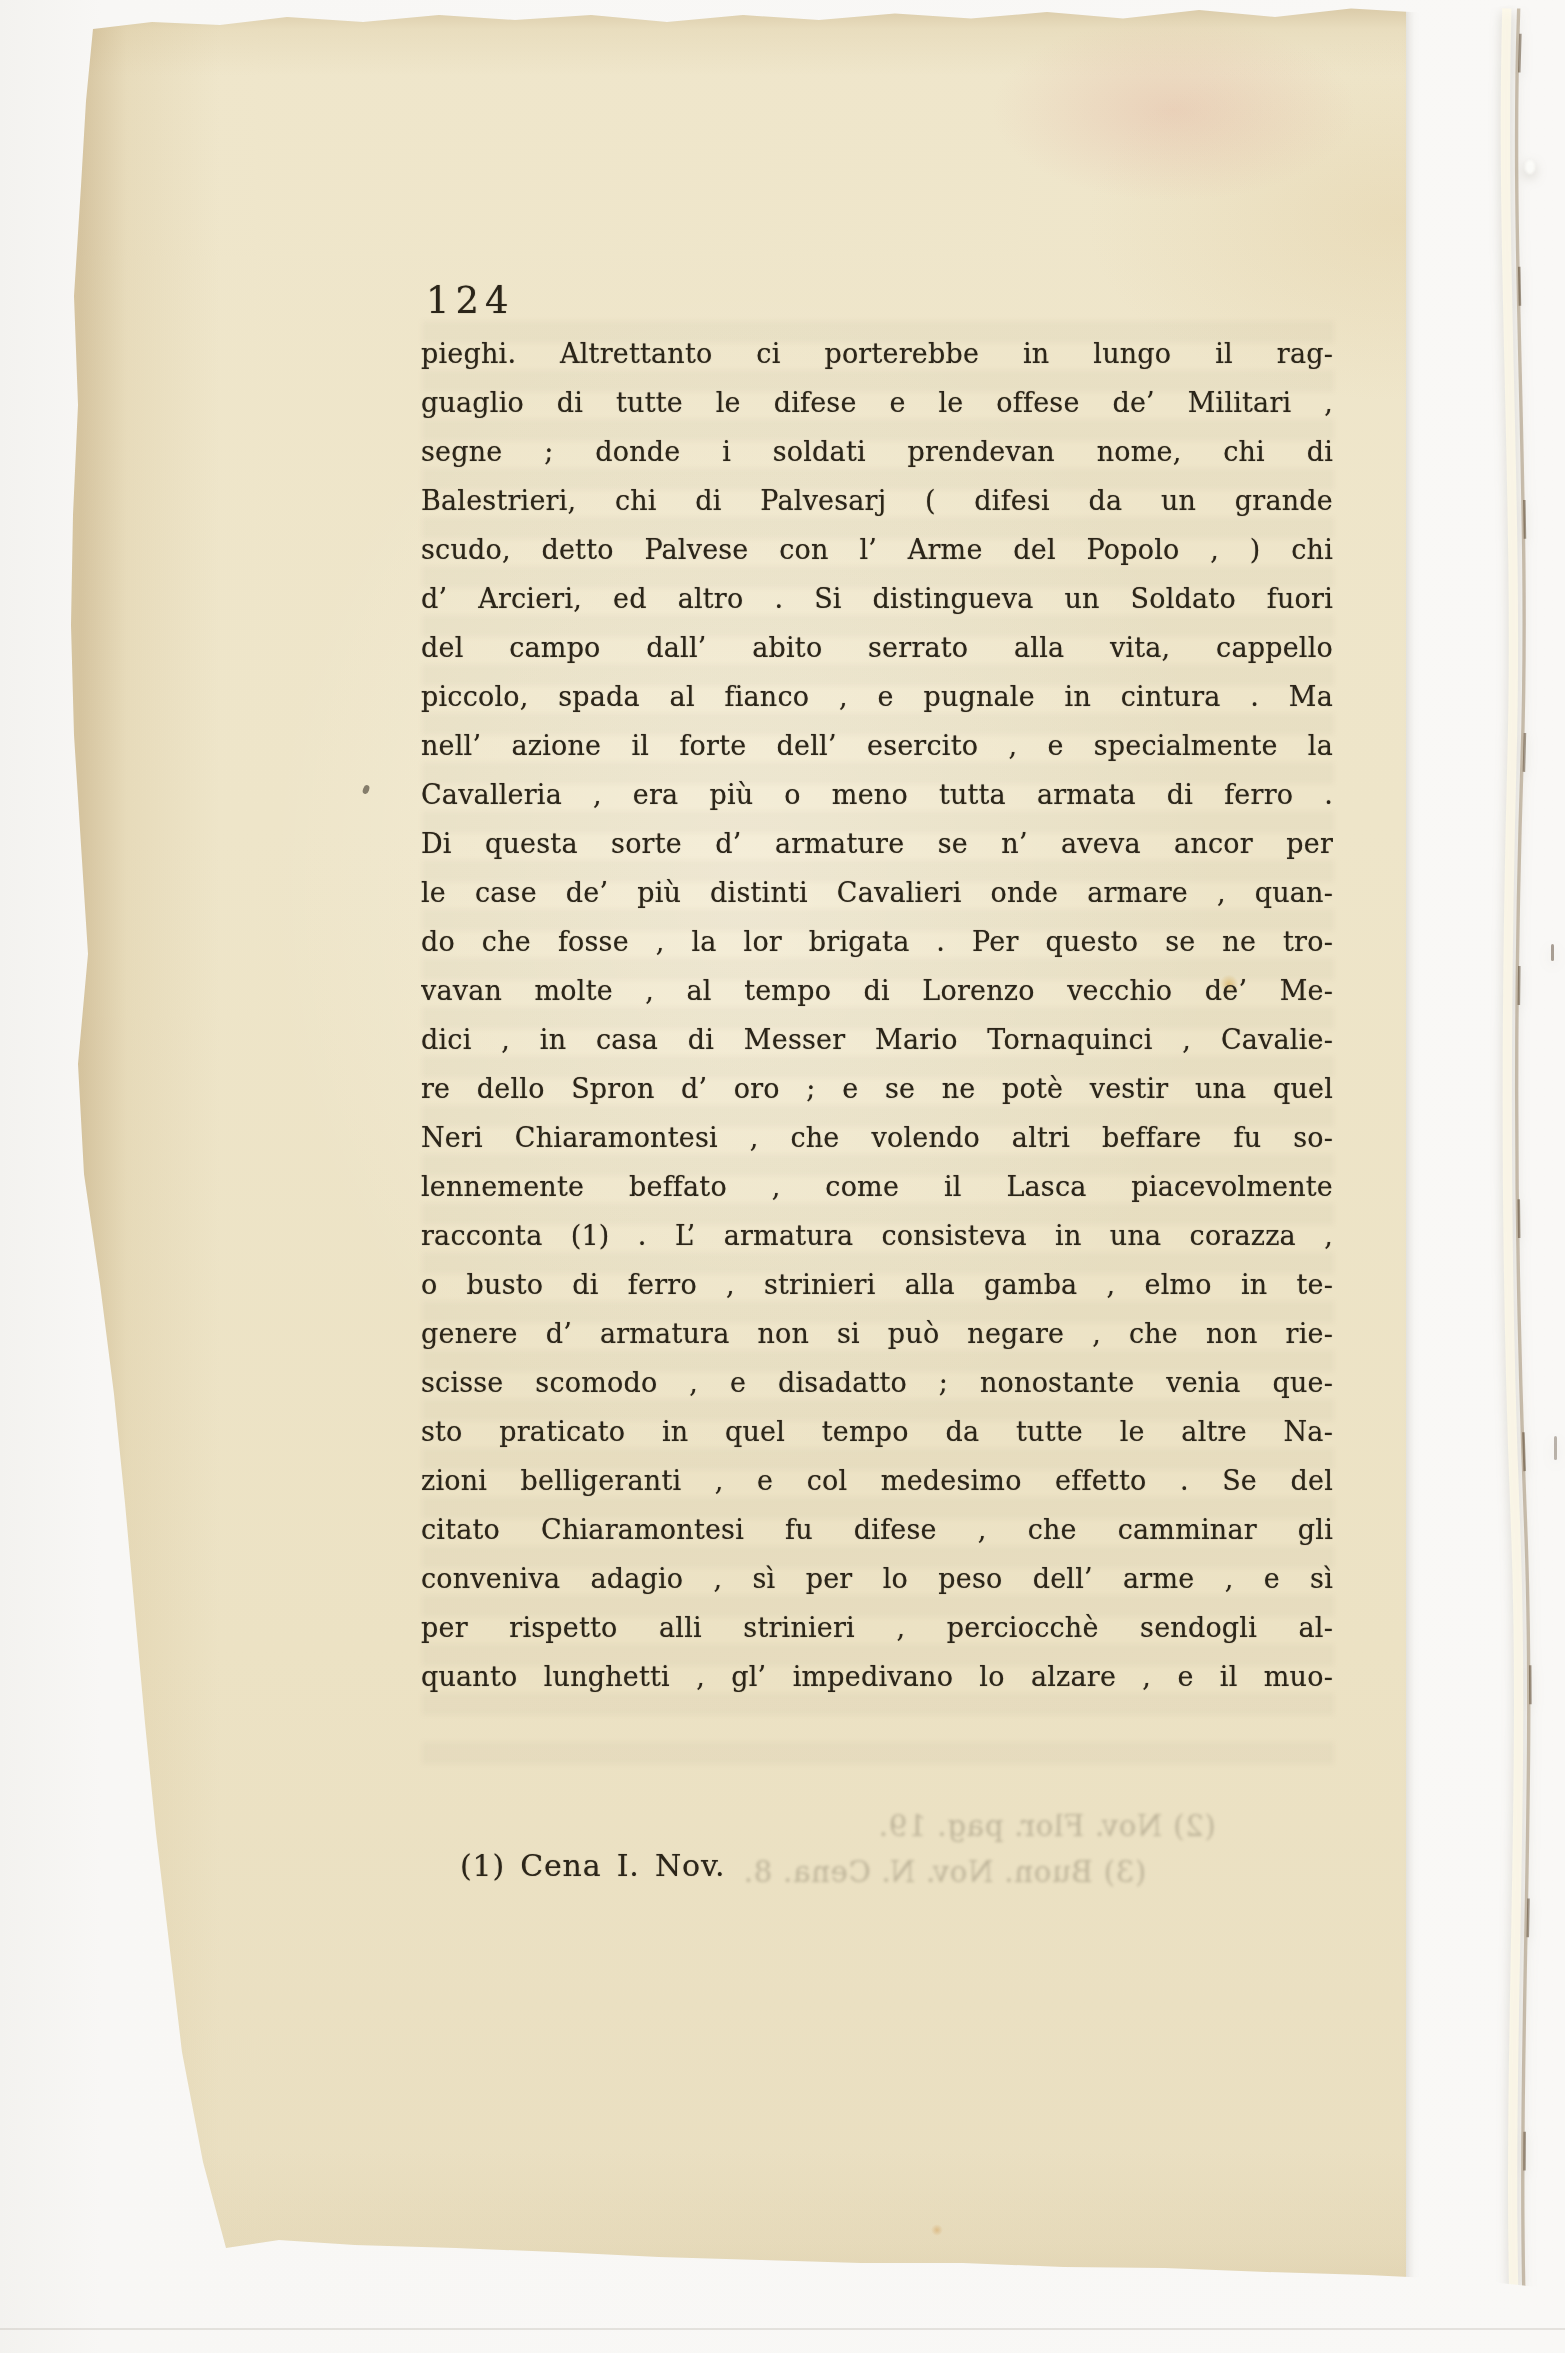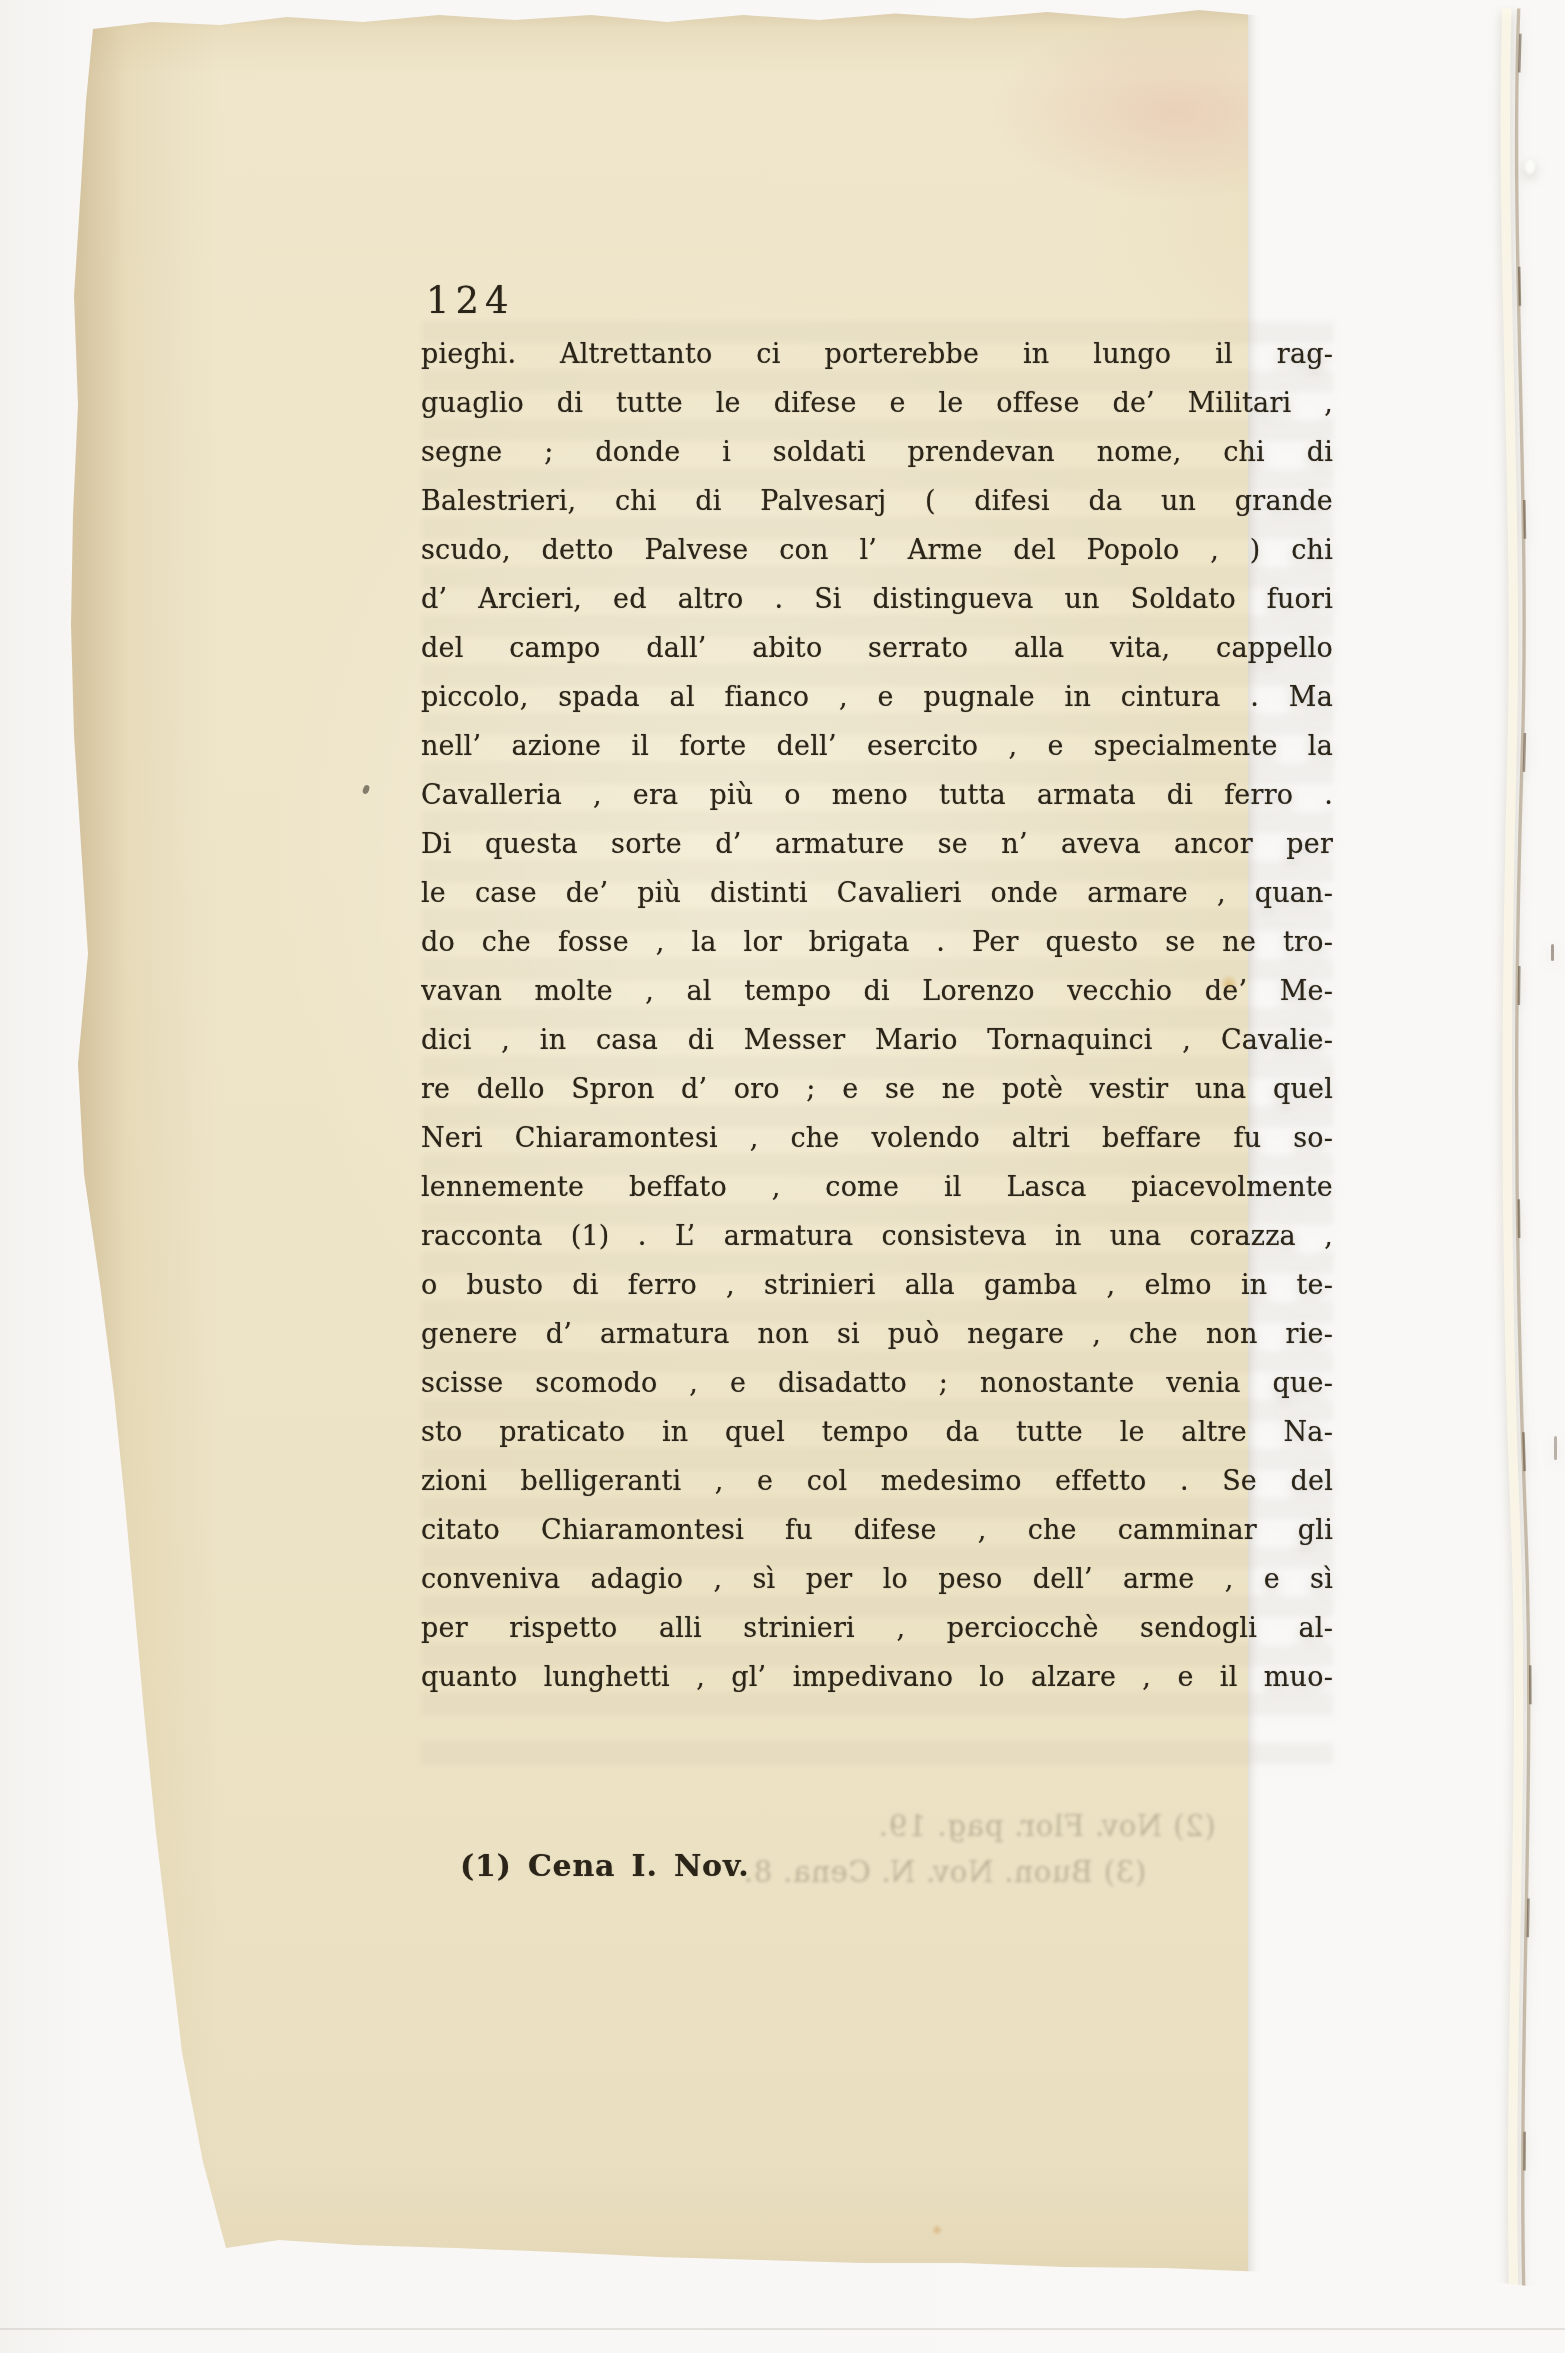--- a/index.html
+++ b/index.html
@@ -6,21 +6,21 @@
   body{
     width:1566px;height:2354px;
     background:linear-gradient(90deg,#f3f2ef 0,#f8f7f5 101px,#f9f8f6 100%);
     font-family:"DejaVu Serif","Liberation Serif",serif;
     position:relative;overflow:hidden;
   }
   .scan{position:absolute;left:0;top:0;width:1566px;height:2354px;overflow:hidden;}
 
   
   .page{
-    position:absolute;left:0;top:0;width:1248px;height:2354px;
+    position:absolute;left:0;top:0;width:1406px;height:2354px;
     clip-path:polygon(
       93px 29px,152px 22px,220px 25px,287px 17px,363px 22px,439px 15px,
       515px 20px,591px 15px,667px 22px,743px 15px,819px 20px,895px 13.5px,
       971px 18.6px,1047px 12px,1123px 18.6px,1199px 10px,1275px 17px,1351px 8.4px,
       1436px 13.5px,1512px 5px,1566px 6.8px,
       1566px 2290px,
       1470px 2280px,1368px 2275px,1267px 2272px,1165px 2268px,1064px 2267px,
       963px 2263px,861px 2263px,760px 2260px,659px 2257px,557px 2252px,
       456px 2248px,355px 2245px,279px 2240px,226px 2248px,
       203px 2162px,182px 2052px,169px 1942px,156px 1833px,145px 1723px,
@@ -69,21 +69,21 @@
   .text-block{
     position:absolute;left:421px;top:329px;width:912px;
     font-size:27px;line-height:49px;letter-spacing:0.2px;word-spacing:4.2px;
   }
   .text-block .line{
     text-align:justify;text-align-last:justify;
     max-height:49px;overflow:hidden;
   }
   .footnote{
     position:absolute;left:460px;top:1848px;
-    font-size:30px;letter-spacing:0.8px;word-spacing:5px;font-weight:bold;
+    font-size:30px;letter-spacing:0.8px;word-spacing:5px;
   }
 
   
   .ghost-line{
     position:absolute;color:rgba(105,96,75,.34);
     font-size:29px;transform:scaleX(-1);filter:blur(1.4px);
     letter-spacing:0.8px;white-space:nowrap;
   }
   .ghost-1{left:878px;top:1809px;}
   .ghost-2{left:743px;top:1855px;}

